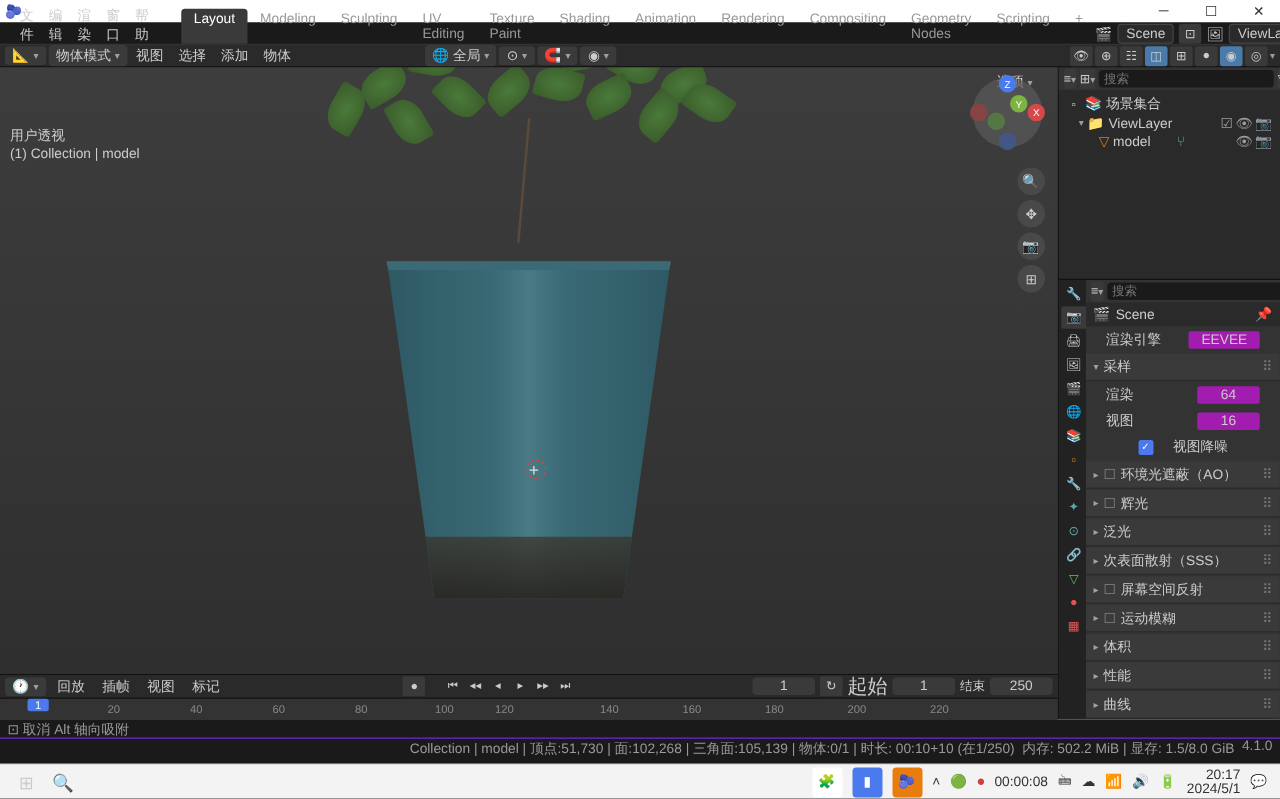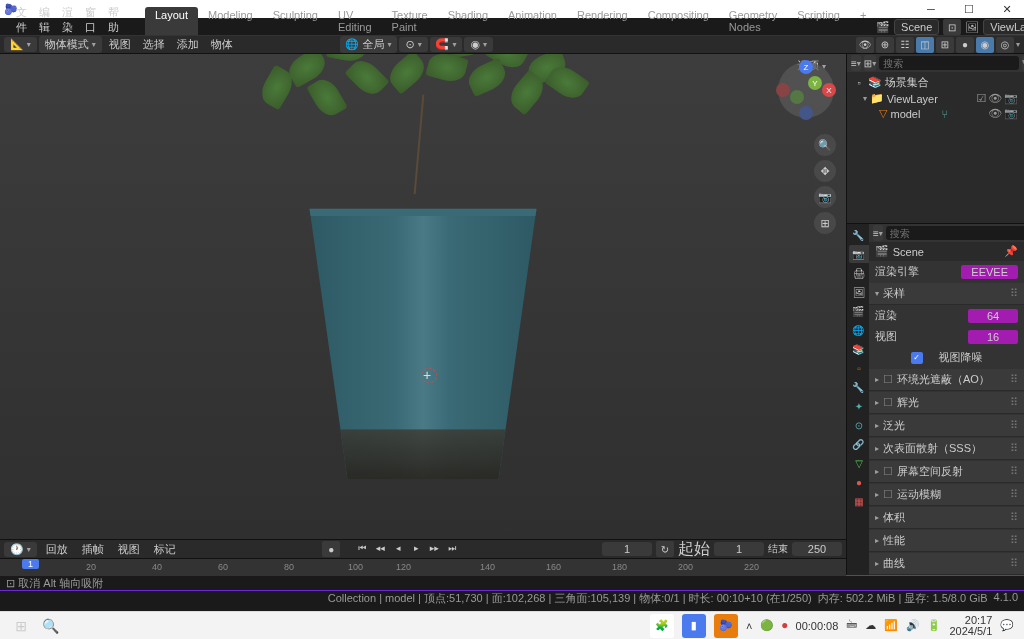--- a/index.html
+++ b/index.html
@@ -83,21 +83,21 @@
 .tree-item { display: flex; align-items: center; gap: 3px; padding: 1px 2px; font-size: 10px; }
 .tree-item .icons { margin-left: auto; display: flex; gap: 2px; opacity: 0.7; }
 .tree-icon { width: 12px; display: inline-flex; justify-content: center; font-size: 9px; }
 
 .properties { flex: 1; display: flex; overflow: hidden; }
 .prop-tabs { width: 22px; background: #222; display: flex; flex-direction: column; gap: 1px; padding-top: 2px; }
 .prop-tab { width: 20px; height: 18px; display: flex; align-items: center; justify-content: center; cursor: pointer; border-radius: 2px 0 0 2px; margin-left: 2px; font-size: 10px; }
 .prop-tab.active { background: #3a3a3a; }
 .prop-content { flex: 1; overflow-y: auto; background: #333; }
 .prop-header { padding: 3px 6px; display: flex; align-items: center; gap: 4px; background: #2a2a2a; }
-.prop-row { padding: 3px 6px; display: flex; align-items: center; gap: 16px; font-size: 10px; }
+.prop-row { padding: 3px 16px; display: flex; align-items: center; gap: 16px; font-size: 10px; }
 .prop-row-val { margin-left: auto; background: #a21caf; padding: 1px 10px; border-radius: 2px; min-width: 50px; text-align: center; }
 .prop-section { padding: 3px 6px; background: #3a3a3a; margin-top: 1px; display: flex; align-items: center; gap: 4px; border-bottom: 1px solid #2a2a2a; cursor: pointer; }
 .prop-section .grip { margin-left: auto; opacity: 0.4; }
 .checkbox { width: 12px; height: 12px; background: #4a7aee; border-radius: 2px; display: inline-flex; align-items: center; justify-content: center; font-size: 8px; color: #fff; }
 
 
 .statusbar { height: 15px; background: #1a1a1a; display: flex; align-items: center; padding: 0 6px; font-size: 9px; color: #999; gap: 8px; border-top: 1px solid #6d28d9; }
 .statusbar .right { margin-left: auto; display: flex; gap: 6px; }
 
 
@@ -183,20 +183,24 @@
 <div class="main">
   <div class="viewport-area">
     <div class="side-tools">
       <div class="tool-sq group">
         <div class="active">▭</div>
         <div style="background:#2a2a2a">⊹</div>
       </div>
     </div>
     <div class="viewport">
       <div class="options-btn" style="top:4px;right:20px;position:absolute"><span>选项</span> <span class="chevron">▾</span></div>
+      <div class="viewport-info">
+        <div>用户透视</div>
+        <div>(1) Collection | model</div>
+      </div>
       <div class="nav-gizmo">
         <div class="nav-gizmo-circle">
           <div class="gizmo-axis axis-z">Z</div>
           <div class="gizmo-axis axis-y">Y</div>
           <div class="gizmo-axis axis-x">X</div>
           <div class="gizmo-axis axis-nx"></div>
           <div class="gizmo-axis axis-ny"></div>
           <div class="gizmo-axis axis-nz"></div>
         </div>
       </div>

